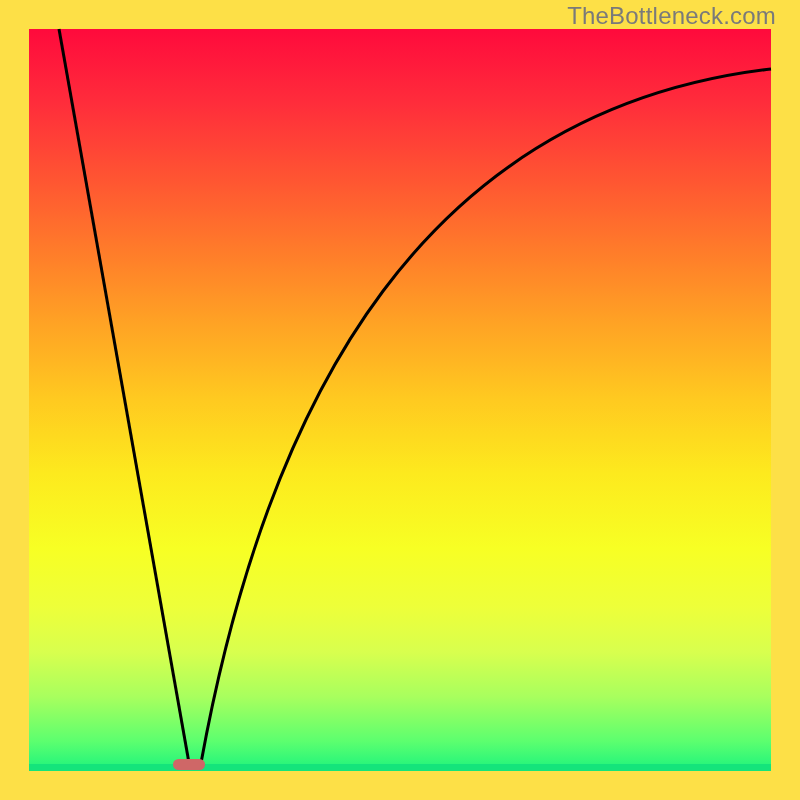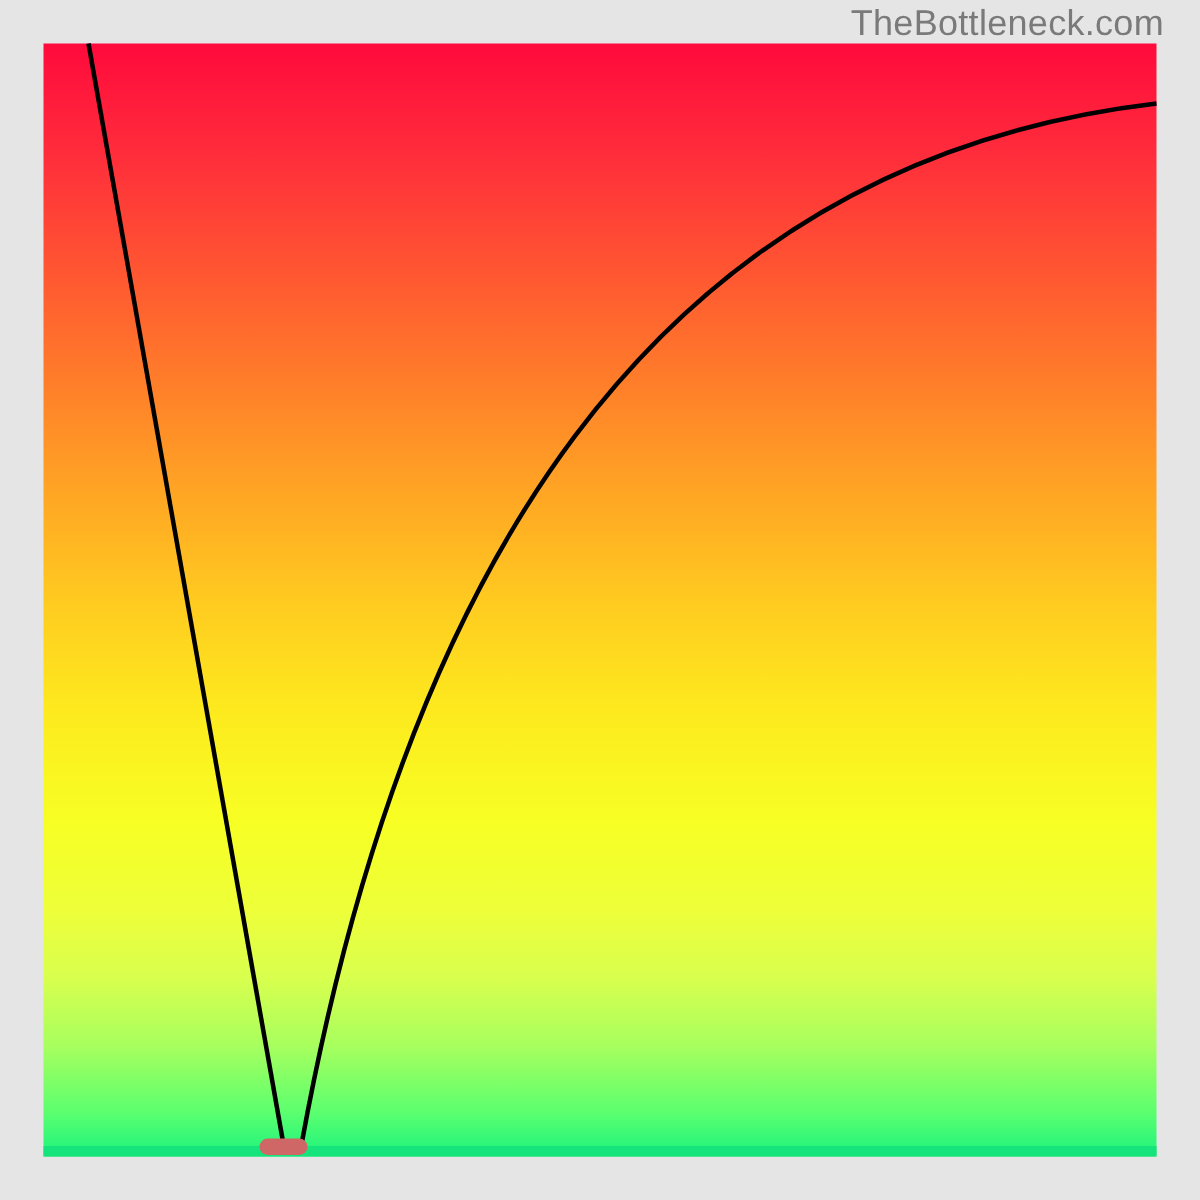--- a/index.html
+++ b/index.html
@@ -8,21 +8,21 @@
     width: 800px;
     height: 800px;
     background: #000;
     font-family: Arial, Helvetica, sans-serif;
     overflow: hidden;
   }
   .frame {
     position: relative;
     width: 800px;
     height: 800px;
-    background: #e5e5e5;
+    background: #fde047;
   }
   .watermark {
     position: absolute;
     top: 2px;
     right: 24px;
     color: #7a7a7a;
     font-size: 24px;
     font-weight: 500;
     letter-spacing: 0.2px;
     z-index: 5;

